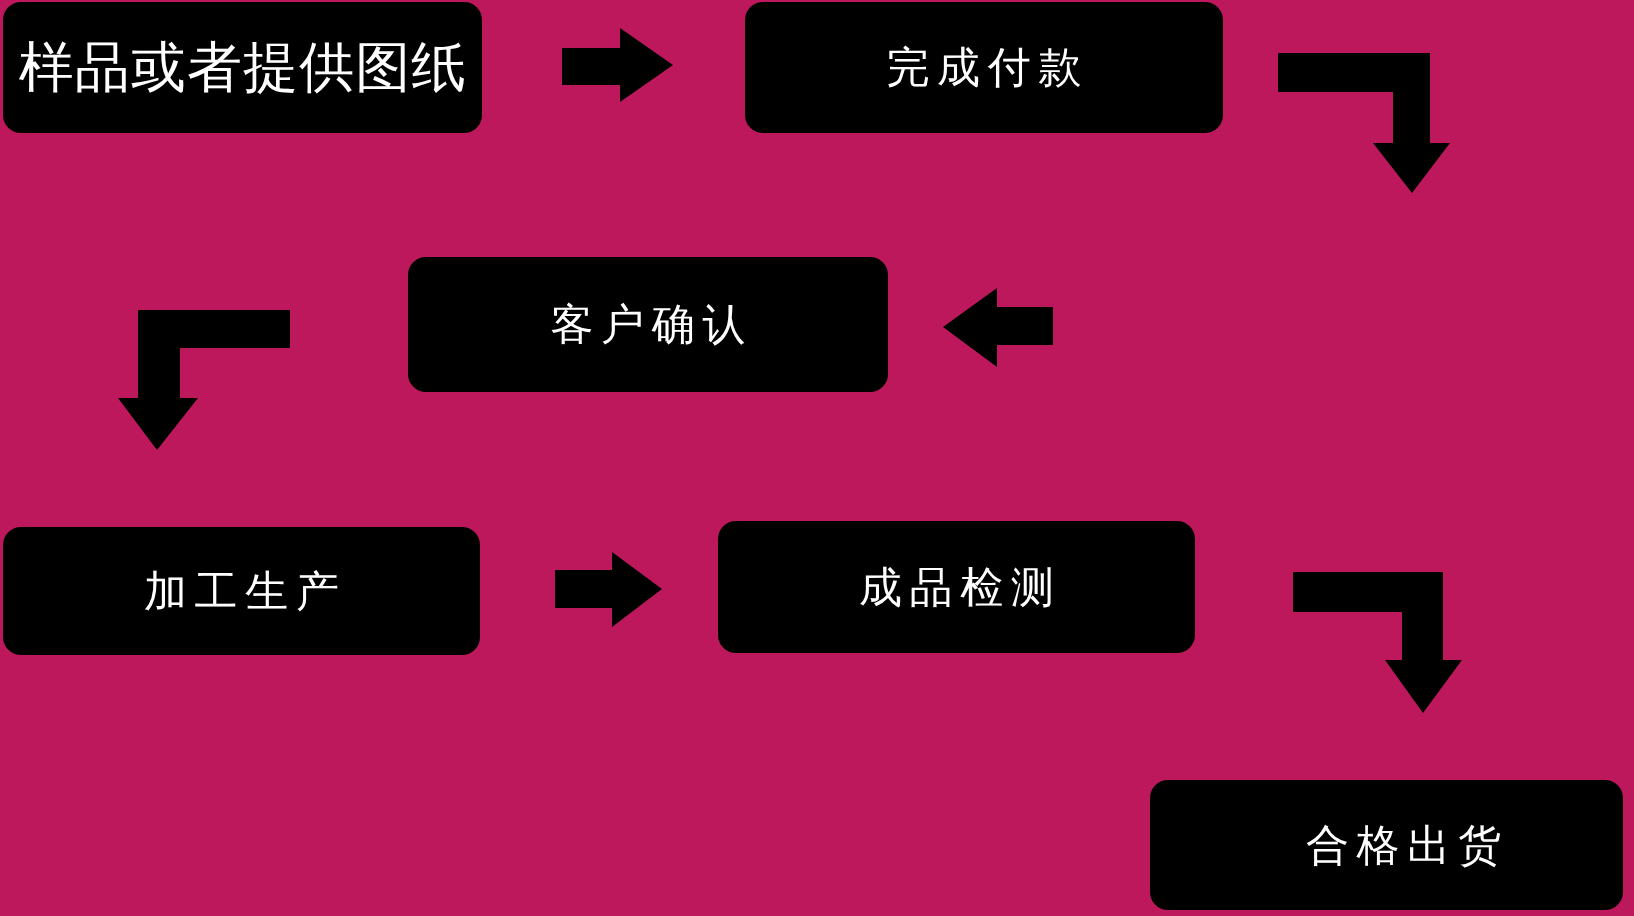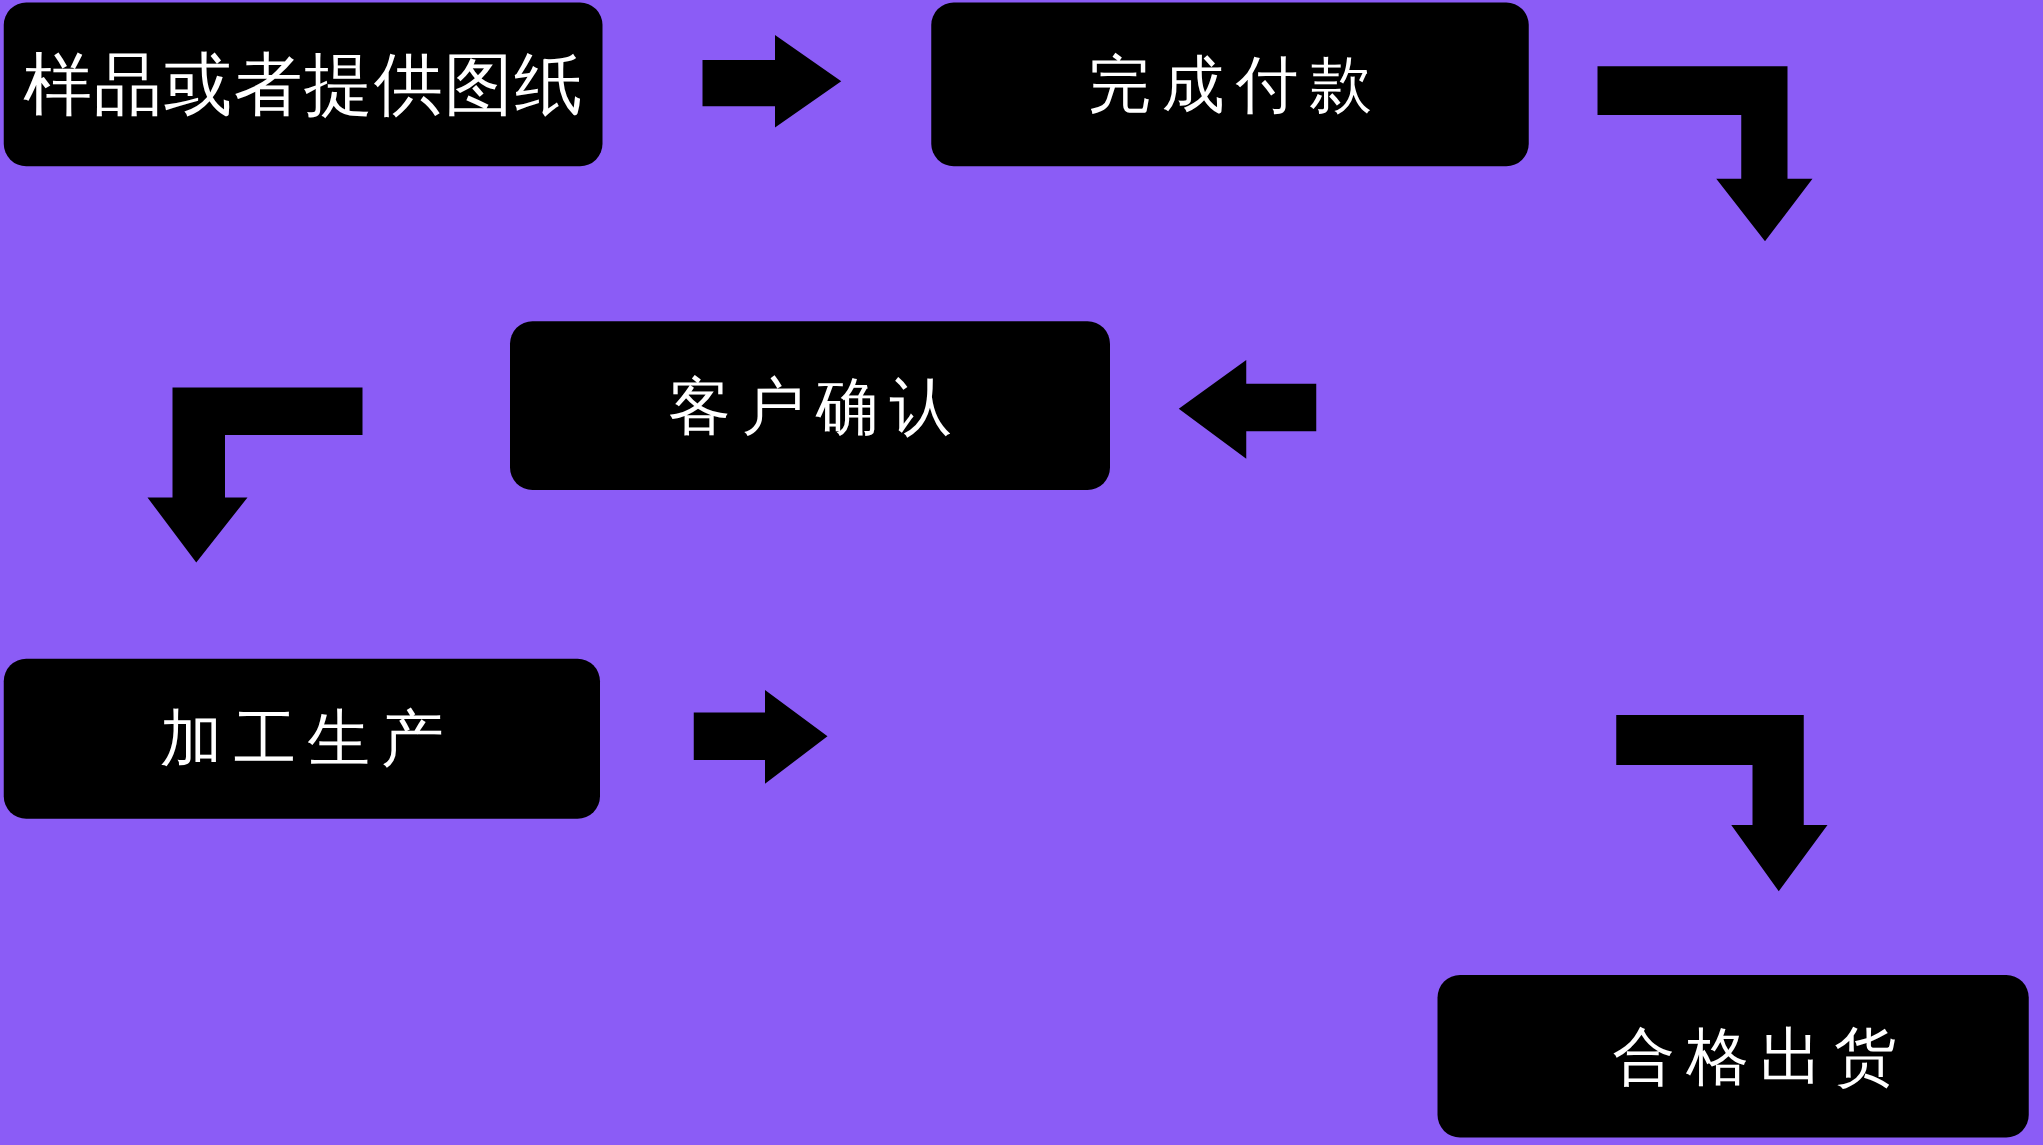--- a/index.html
+++ b/index.html
@@ -5,35 +5,35 @@
   html, body {
     margin: 0;
     padding: 0;
     background: #ffffff;
     font-family: "Liberation Sans", "DejaVu Sans", sans-serif;
   }
   .canvas {
     position: relative;
     width: 1634px;
     height: 916px;
-    background: #8b5cf6;
+    background: #be185d;
     overflow: hidden;
   }
   .flow-box {
     position: absolute;
     background: #000000;
     border-radius: 18px;
     display: flex;
     align-items: center;
     justify-content: center;
     box-sizing: border-box;
   }
   .flow-box .label {
     color: #ffffff;
-    font-size: 50px;
+    font-size: 43px;
     font-weight: 400;
     letter-spacing: 0.18em;
     margin-right: -0.18em; 
     white-space: nowrap;
     line-height: 1;
   }
   .flow-box.tight .label {
     font-size: 55px;
     letter-spacing: 0.02em;
     margin-right: -0.02em;
@@ -84,18 +84,21 @@
 
 
   <div class="flow-box box-production">
     <span class="label">加工生产</span>
   </div>
 
   <div class="flow-box box-confirm">
     <span class="label">客户确认</span>
   </div>
 
+  <div class="flow-box box-inspection">
+    <span class="label">成品检测</span>
+  </div>
 
   <div class="flow-box box-shipment">
     <span class="label">合格出货</span>
   </div>
 
 </div>
 
 </body></html>

